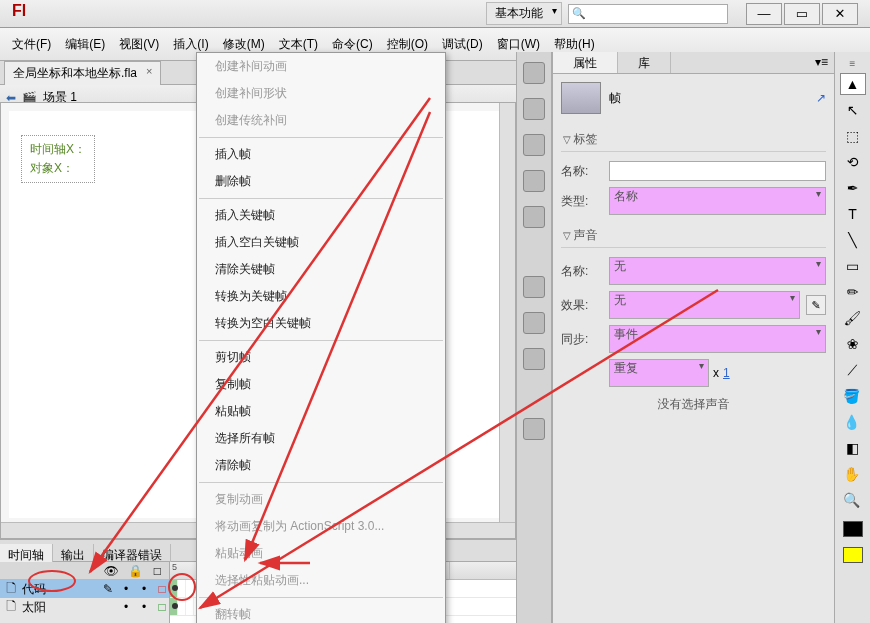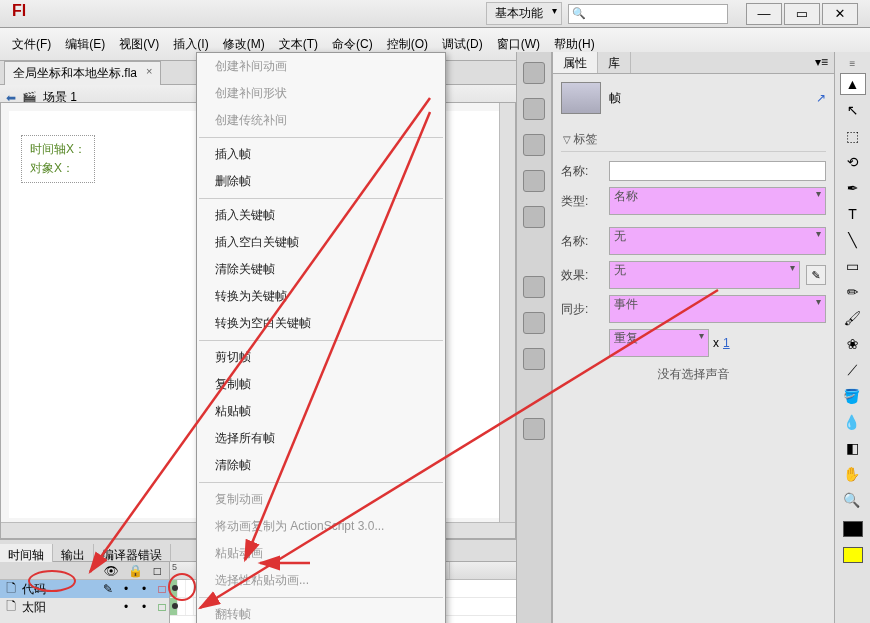--- a/index.html
+++ b/index.html
@@ -53,21 +53,21 @@
   .cell { width:8px; height:100%; border-right:1px solid #eee;}
   .kf { position:relative; }
   .kf::after{content:"";position:absolute;left:2px;top:5px;width:6px;height:6px;background:#333;border-radius:50%;}
   .kf.green { background:#9c9; }
   
   .right-strip { position:absolute; top:52px; right:318px; width:36px; bottom:0; background:#d4d4d4; border-left:1px solid #aaa; border-right:1px solid #aaa; display:flex; flex-direction:column; align-items:center; padding-top:10px; gap:14px;}
   .right-strip .pi { width:22px; height:22px; background:#bbb; border:1px solid #888; border-radius:3px;}
   
   .props-panel { position:absolute; top:52px; right:36px; width:282px; bottom:0; background:#e8e8e8; border-left:1px solid #aaa;}
   .ptabs { height:22px; background:#ddd; border-bottom:1px solid #aaa; display:flex;}
-  .ptab { padding:3px 10px; border-right:1px solid #bbb;}
+  .ptab { padding:3px 20px; border-right:1px solid #bbb;}
   .ptab.active { background:#f0f0f0; }
   .ptabs .opts { margin-left:auto; padding:3px 6px;}
   .pbody { padding:8px;}
   .frame-ico { display:flex; align-items:center; gap:8px; padding-bottom:8px;}
   .frame-ico .ico { width:40px; height:32px; background:linear-gradient(#ccd,#aab); border:1px solid #888;}
   .sect { margin-top:6px;}
   .sect-head { padding:3px 2px; color:#555; border-bottom:1px solid #ccc; margin-bottom:6px;}
   .sect-head:before { content:"▽ "; font-size:10px;}
   .frow { display:flex; align-items:center; gap:6px; padding:3px 0;}
   .frow label { width:42px; color:#444;}
@@ -259,20 +259,21 @@
       <div class="frow">
         <label>名称:</label>
         <div class="finput"></div>
       </div>
       <div class="frow">
         <label>类型:</label>
         <div class="fselect">名称</div>
       </div>
     </div>
     <div class="sect">
+      <div class="sect-head">声音</div>
       <div class="frow">
         <label>名称:</label>
         <div class="fselect">无</div>
       </div>
       <div class="frow">
         <label>效果:</label>
         <div class="fselect">无</div>
         <div class="edit-ico">✎</div>
       </div>
       <div class="frow">

